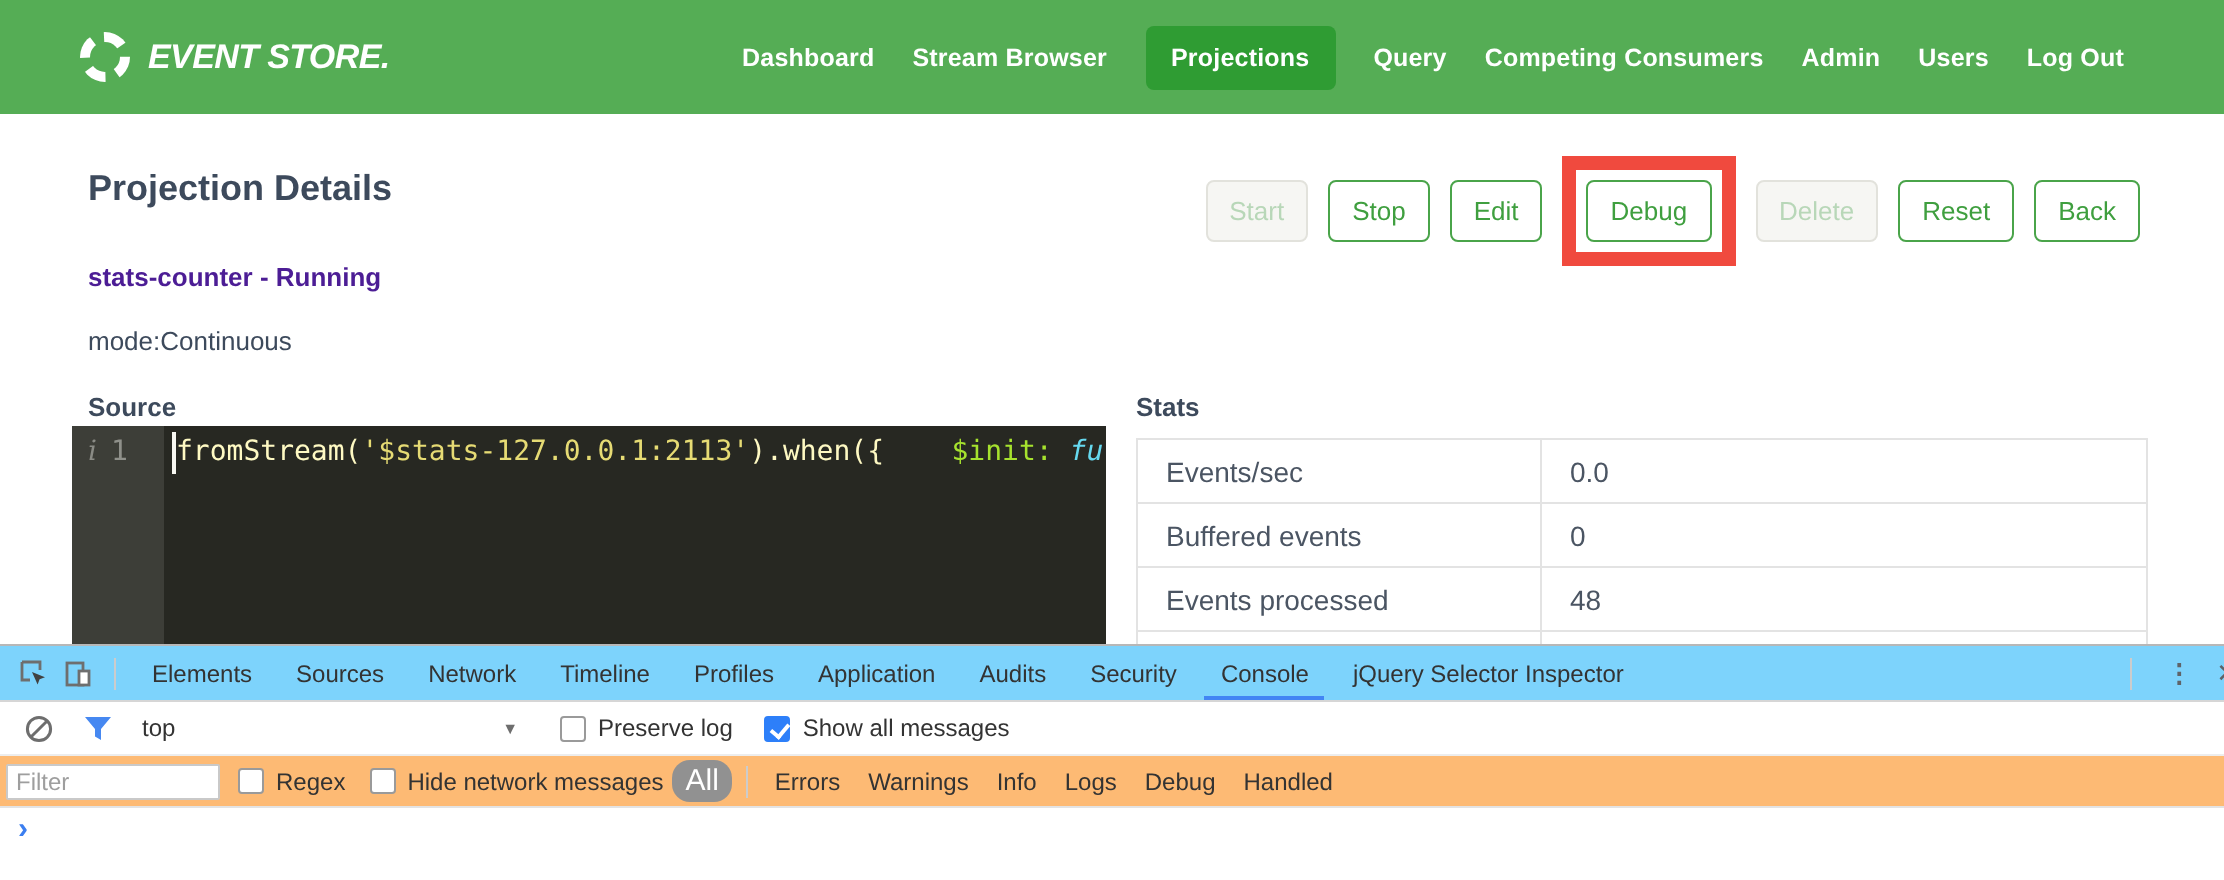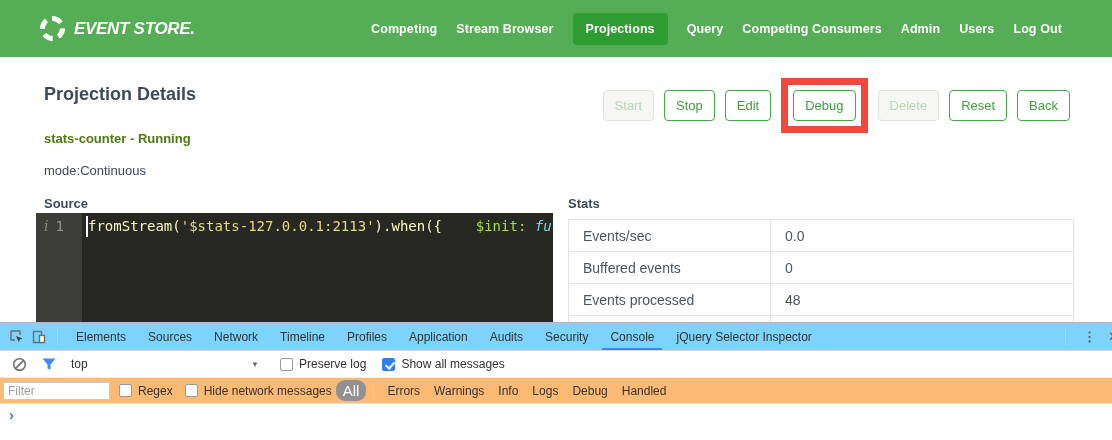--- a/index.html
+++ b/index.html
@@ -41,21 +41,21 @@
   .btn {
     display:inline-block; background:#fff; border:1px solid #4aa44a; color:#3f9f3f;
     border-radius:4px; font-size:13px; padding:8px 11px; line-height:1;
     font-family:"Liberation Sans", sans-serif; cursor:pointer; white-space:nowrap;
   }
   .btn:disabled, .btn.disabled {
     background:#f6f6f3; border-color:#e2e2dc; color:#b8d7b8; cursor:default;
   }
   .red-box { border:7px solid #f04a3e; padding:5px; display:inline-flex; }
 
-  .proj-name { position:absolute; left:44px; top:74px; font-size:13px; font-weight:bold; color:#4d7c0f; }
+  .proj-name { position:absolute; left:44px; top:74px; font-size:13px; font-weight:bold; color:#4c1d95; }
   .mode-line { position:absolute; left:44px; top:106px; font-size:13px; color:#3d4a5c; }
   .mode-line .mode-key { font-weight:normal; }
 
   .section-label { position:absolute; font-size:13px; font-weight:bold; color:#3d4a5c; }
   .source-label { left:44px; top:139px; }
   .stats-label  { left:568px; top:139px; }
 
   
   .editor {
     position:absolute; left:36px; top:156px; width:517px; height:109px;
@@ -153,21 +153,21 @@
 <body>
 
 <div class="screen">
 
   <div class="navbar">
     <div class="brand">
       <div class="brand-ring"></div>
       <div class="brand-text">EVENT STORE.</div>
     </div>
     <div class="nav">
-      <div class="nav-item">Competing</div>
+      <div class="nav-item">Dashboard</div>
       <div class="nav-item">Stream Browser</div>
       <div class="nav-item active">Projections</div>
       <div class="nav-item">Query</div>
       <div class="nav-item">Competing Consumers</div>
       <div class="nav-item">Admin</div>
       <div class="nav-item">Users</div>
       <div class="nav-item">Log Out</div>
     </div>
   </div>
 

